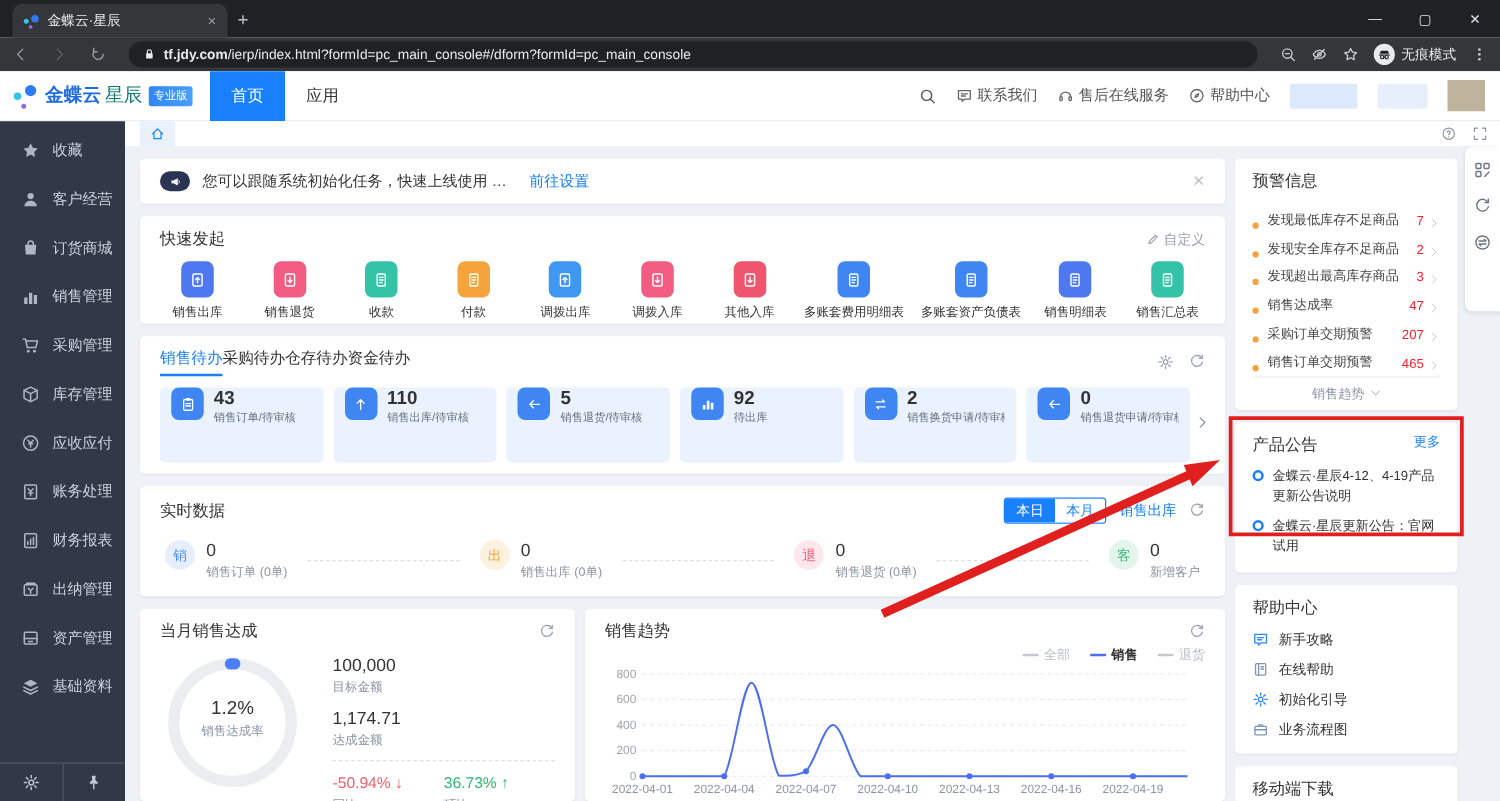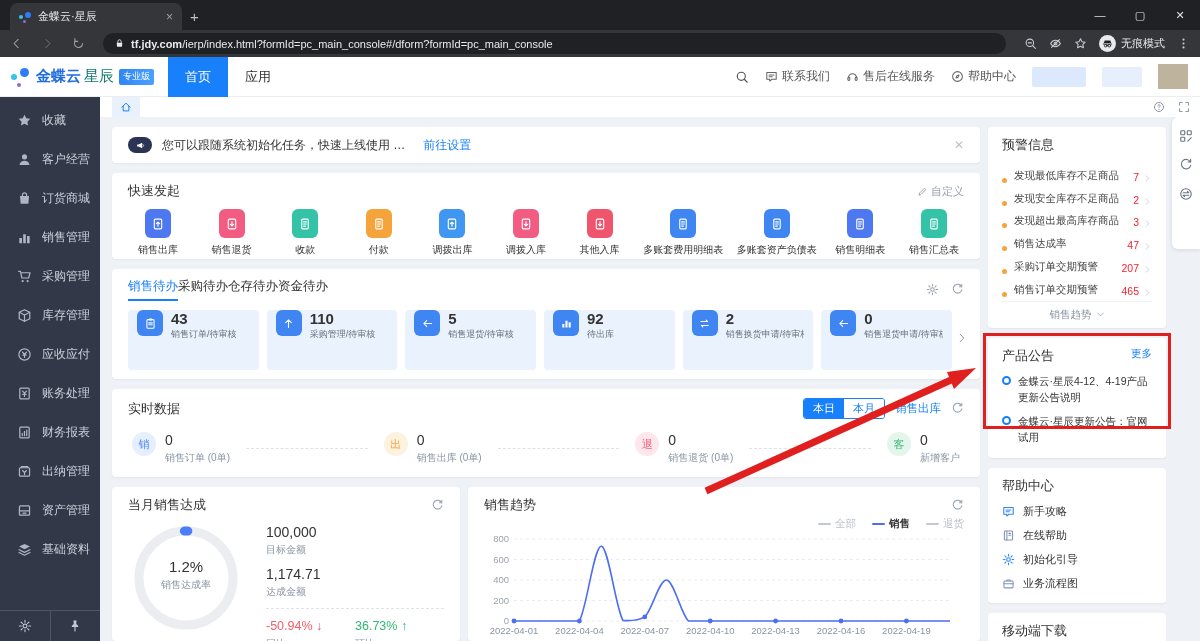--- a/index.html
+++ b/index.html
@@ -660,21 +660,21 @@
               </div>
 
               <div class="tcard">
                 <span class="ticon ic">
                   <svg viewBox="0 0 16 16" fill="none" stroke="currentColor" stroke-width="1.3" stroke-linecap="round" stroke-linejoin="round">
                     <path d="M8 13V3.5M4.5 7L8 3.5 11.5 7"></path>
                   </svg>
                 </span>
                 <span style="min-width:0">
                   <div class="tval">110</div>
-                  <div class="tlabel">采购管理/待审核</div>
+                  <div class="tlabel">销售出库/待审核</div>
                 </span>
               </div>
 
               <div class="tcard">
                 <span class="ticon ic">
                   <svg viewBox="0 0 16 16" fill="none" stroke="currentColor" stroke-width="1.3" stroke-linecap="round" stroke-linejoin="round">
                     <path d="M13 8H3.5M7 4.5L3.5 8 7 11.5"></path>
                   </svg>
                 </span>
                 <span style="min-width:0">

